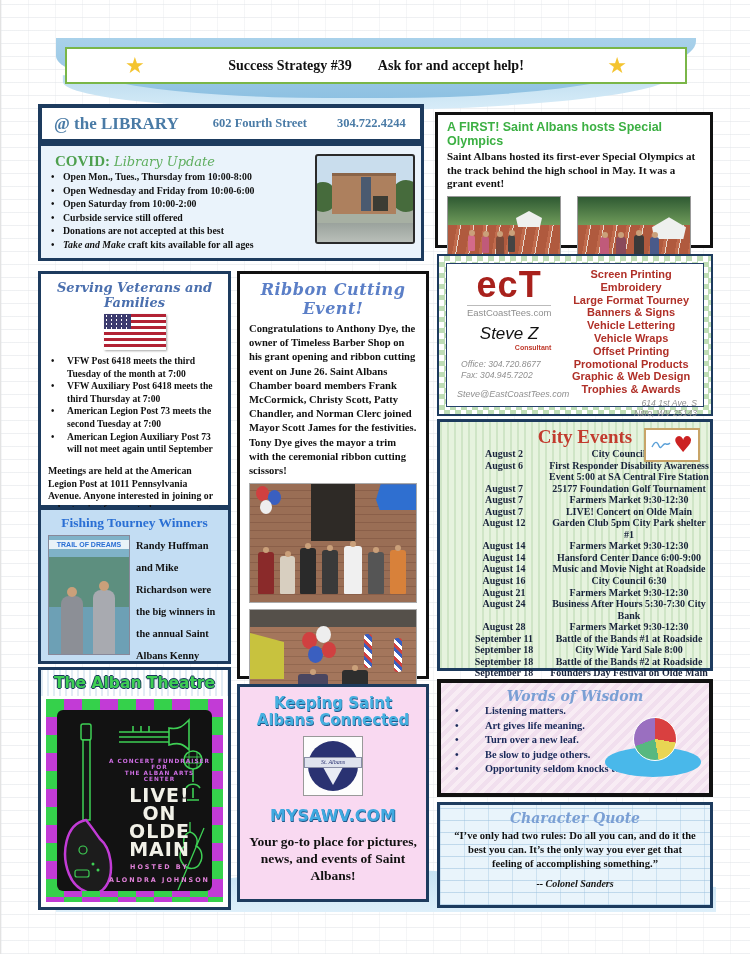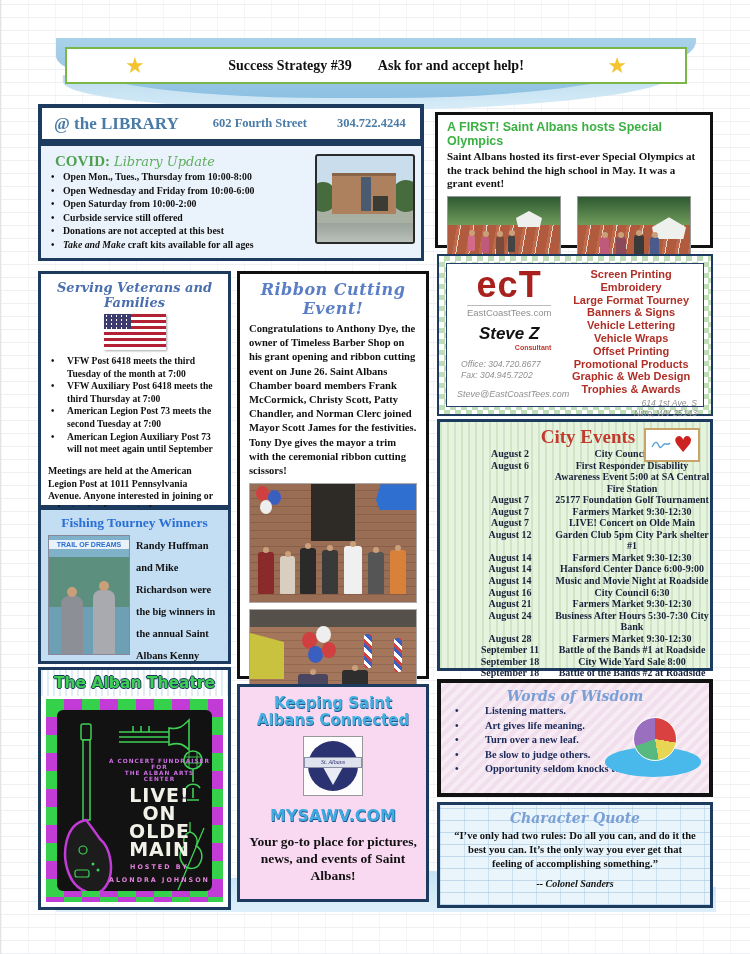--- a/index.html
+++ b/index.html
@@ -92,30 +92,30 @@
   .pole{position:absolute;width:8px;height:34px;border-radius:3px;
     background:repeating-linear-gradient(45deg,#d04040 0 3px,#ffffff 3px 6px,#3a5fc0 6px 9px);}
   
   .ect{left:436px;top:254px;width:276px;height:162px;border:2px solid #1d3b5e;padding:7px;
     background:repeating-conic-gradient(#bfddb6 0 25%, #ffffff 0 50%) 0 0/11px 11px;}
   .ect-inner{width:100%;height:100%;background:#fff;border:1px solid #24406b;box-sizing:border-box;
     display:flex;padding:4px 6px;}
   .ect-l{width:46%;text-align:center;}
   .ect-logo{color:#a8211c;font-weight:900;font-size:36px;line-height:34px;font-family:"Liberation Sans",sans-serif;letter-spacing:1px;}
   .ect-site{color:#8f8f8f;font-size:9.5px;font-family:"Liberation Sans",sans-serif;border-top:1px solid #bbb;display:inline-block;padding-top:1px;}
-  .ect-name{font-style:italic;font-weight:bold;font-size:17px;color:#111;margin-top:4px;font-family:"Liberation Sans",sans-serif;}
+  .ect-name{font-style:italic;font-weight:normal;font-size:17px;color:#111;margin-top:4px;font-family:"Liberation Sans",sans-serif;}
   .ect-role{color:#c0392b;font-weight:bold;font-size:7px;font-family:"Liberation Sans",sans-serif;margin-left:48px;}
   .ect-contact{color:#8f8f8f;font-style:italic;font-size:8.6px;text-align:left;margin:8px 0 0 8px;line-height:10.5px;font-family:"Liberation Sans",sans-serif;}
   .ect-email{color:#8f8f8f;font-style:italic;font-size:9px;text-align:left;margin:9px 0 0 4px;font-family:"Liberation Sans",sans-serif;}
   .ect-r{width:54%;text-align:center;}
   .ect-svc{color:#b03028;font-weight:bold;font-size:11px;line-height:12.8px;font-family:"Liberation Sans",sans-serif;}
   .ect-addr{color:#8f8f8f;font-style:italic;font-size:8.6px;line-height:10px;text-align:right;margin-top:2px;font-family:"Liberation Sans",sans-serif;}
   
   .city{left:436px;top:419px;width:276px;height:252px;border:3px solid #1d3b5e;
-    background:repeating-linear-gradient(90deg,#cfe5c6 0 2px,#e6f3de 2px 7px);padding:4px 0 0 26px;}
+    background:repeating-linear-gradient(90deg,#cfe5c6 0 2px,#e6f3de 2px 7px);padding:4px 0 0 20px;}
   .city .title{color:#c23b2e;font-weight:bold;font-size:19px;text-align:center;}
   .city-logo{position:absolute;right:10px;top:6px;width:52px;height:30px;background:#fff;border:2px solid #c8a468;
     display:flex;align-items:center;justify-content:center;gap:2px;}
   .city-logo svg{display:block;}
   .heart{color:#cc2222;font-size:22px;line-height:1;font-family:"DejaVu Sans",sans-serif;}
   .ev{display:flex;font-weight:bold;font-size:10px;line-height:11.55px;color:#17223a;text-align:center;}
   .ev-d{width:88px;flex:none;} .ev-t{width:172px;}
   
   .fish{left:37px;top:507px;width:193px;height:157px;border:3px solid #1d3b5e;background:#c3ddf3;padding:5px 7px;}
   .fish .title{color:#2a6fd4;font-weight:bold;font-size:13.5px;text-align:center;}

